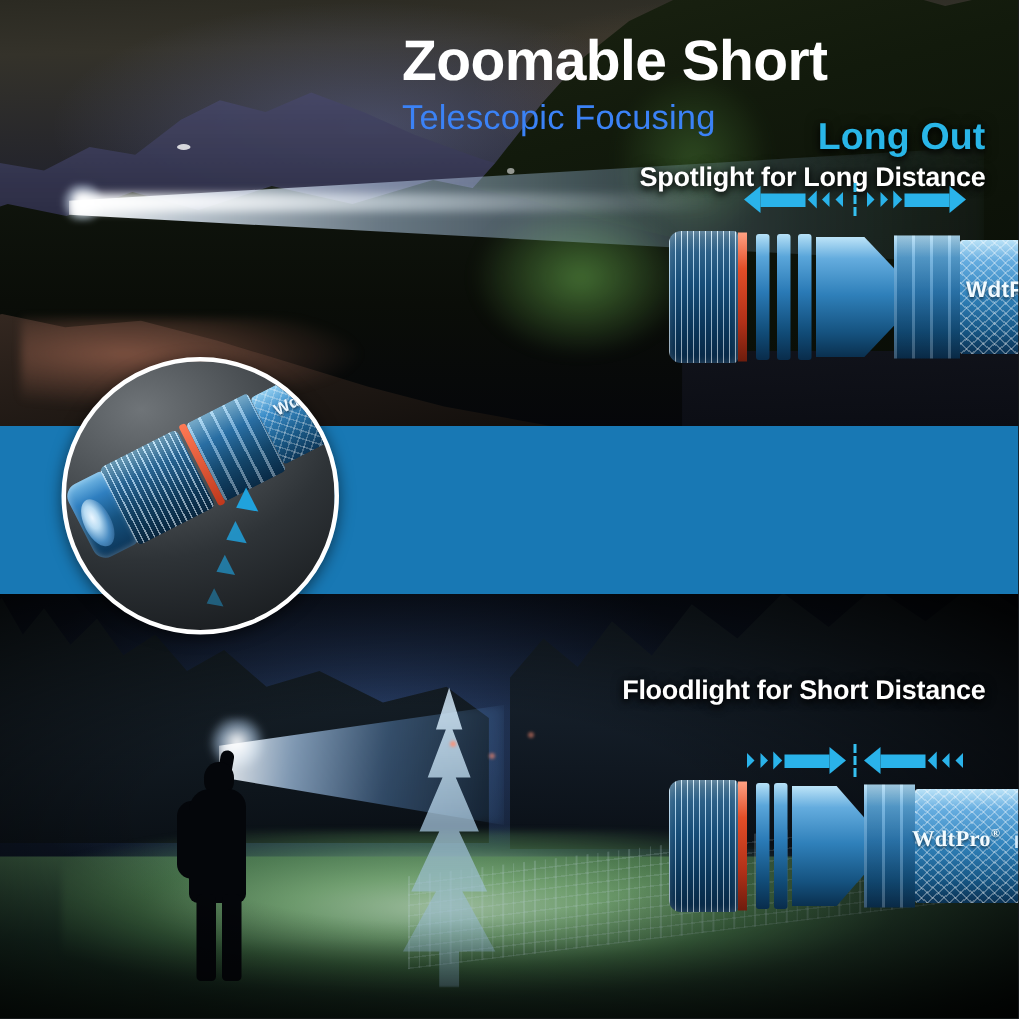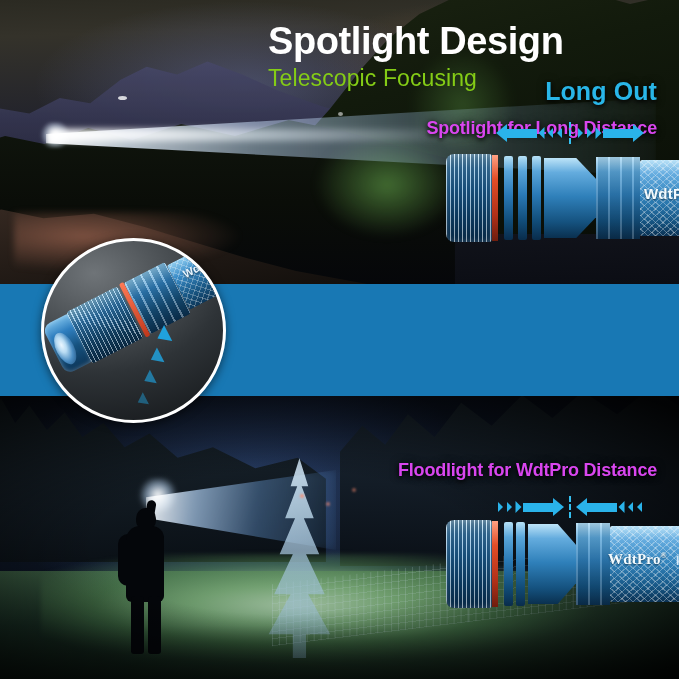--- a/index.html
+++ b/index.html
@@ -236,24 +236,24 @@
   .callout-title {
     margin: 0;
     font-size: 25px;
     font-weight: bold;
     letter-spacing: .1px;
     color: #29b6e8;
     text-shadow: 0 2px 4px rgba(0,0,0,.85), 0 0 9px rgba(0,0,0,.6);
     line-height: 1.1;
   }
   .callout-sub {
-    margin: 12px 0 0 0;
+    margin: 2px 0 0 0;
     font-size: 18px;
     font-weight: bold;
-    color: #d946ef;
+    color: #ffffff;
     letter-spacing: -.2px;
     text-shadow: 0 2px 4px rgba(0,0,0,.9), 0 0 8px rgba(0,0,0,.7);
     line-height: 1.15;
     white-space: nowrap;
   }
 
   
   .arrow-row {
     position: absolute;
     z-index: 14;
@@ -329,21 +329,21 @@
     font-size: 38px;
     font-weight: bold;
     color: #ffffff;
     letter-spacing: -.4px;
     line-height: 1.0;
   }
   #banner-sub {
     margin: 7px 0 0 0;
     font-size: 23px;
     font-weight: normal;
-    color: #84cc16;
+    color: #3b82f6;
     letter-spacing: .1px;
     line-height: 1.0;
   }
 
   
   #inset {
     position: absolute;
     left: 41px; top: 238px;
     width: 185px; height: 185px;
     border-radius: 50%;
@@ -541,21 +541,21 @@
     <div class="h-cone" style="left:98px; width:52px;"></div>
     <div class="h-mid" style="left:150px; width:44px;"></div>
     <div class="h-body" style="left:194px; width:46px;"></div>
     <div class="h-brand" style="left:198px;">
       <span>WdtPro</span>
     </div>
   </div>
 
   <div id="banner"></div>
   <div id="banner-text">
-    <h1 id="banner-title">Spotlight Design</h1>
+    <h1 id="banner-title">Zoomable Short</h1>
     <h2 id="banner-sub">Telescopic Focusing</h2>
   </div>
 
   <div id="inset">
     <div id="inset-inner">
       <div class="fl-d">
         <div class="head">
           <div class="lens"></div>
         </div>
         <div class="knurl"></div>
@@ -593,21 +593,21 @@
       <div class="hiker-arm"></div>
       <div class="hiker-head"></div>
       <div class="hiker-body"></div>
       <div class="hiker-leg-a"></div>
       <div class="hiker-leg-b"></div>
     </div>
     <div class="vignette-b"></div>
   </div>
 
   <div class="callout" id="callout-bottom">
-    <p class="callout-sub">Floodlight for WdtPro Distance</p>
+    <p class="callout-sub">Floodlight for Short Distance</p>
   </div>
 
   <div class="arrow-row" id="arrows-bottom">
     <div class="arrow-half left">
       <div class="chev r s"></div>
       <div class="chev r s"></div>
       <div class="chev r m"></div>
       <div class="bararrow">
         <div class="stem"></div>
         <div class="tip r"></div>

